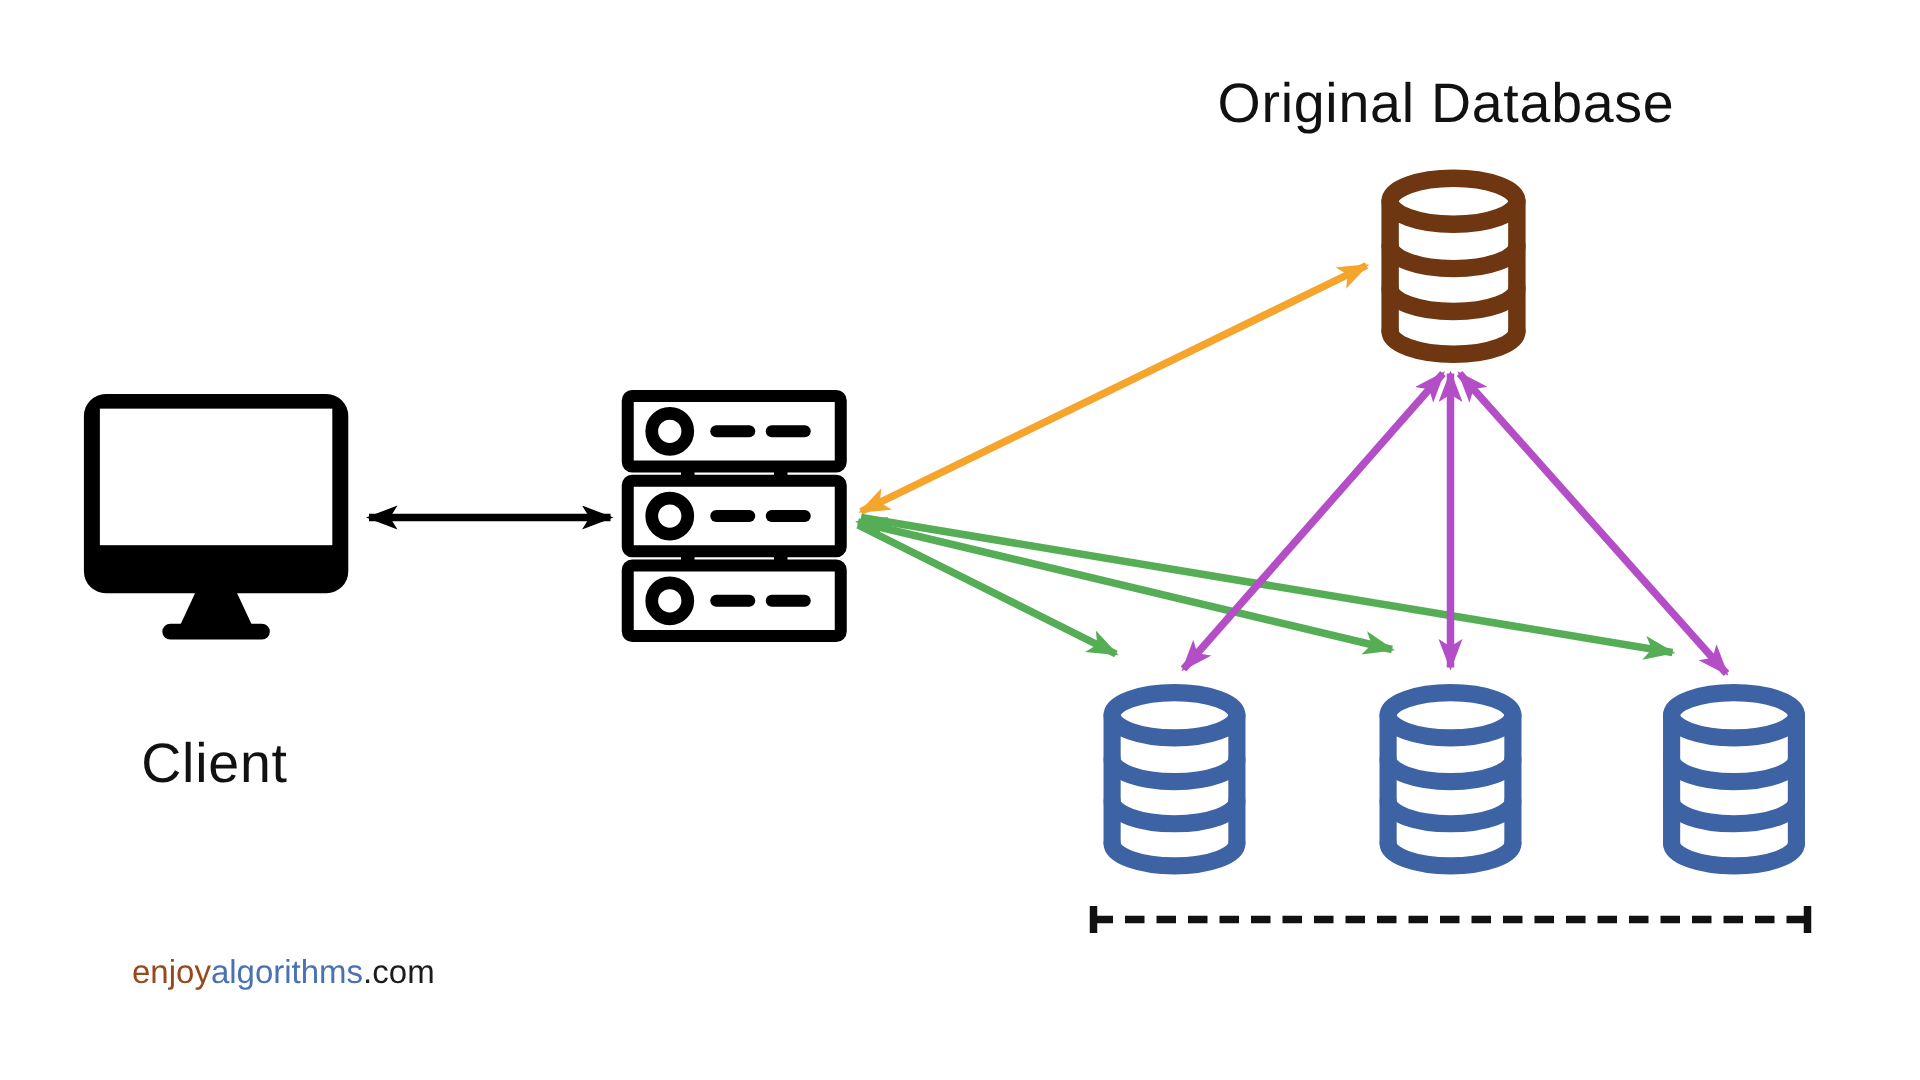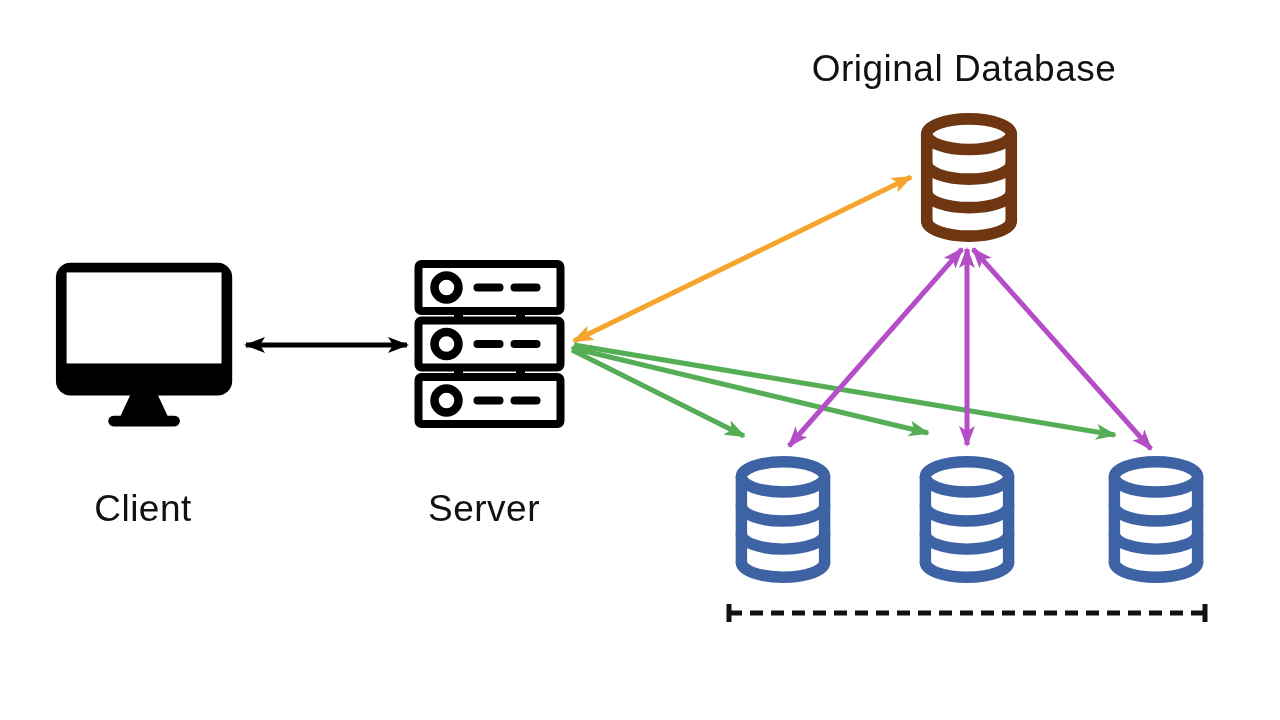--- a/index.html
+++ b/index.html
@@ -134,17 +134,19 @@
     <use href="#db-icon"></use>
   </svg>
   <svg class="abs icon-db-replica" style="left:1104px;top:455px" width="104" height="129" viewBox="0 0 100 124">
     <use href="#db-icon"></use>
   </svg>
 
   <div class="label" style="left:964px;top:48px">Original Database</div>
 
   <div class="label" style="left:143px;top:488px">Client</div>
 
-  <div class="label" style="left:484px;top:488px">Server</div>
 
 
+  <div class="watermark">
+    <span class="wm-enjoy">enjoy</span><span class="wm-algo">algorithms</span><span class="wm-com">.com</span>
+  </div>
 
 </div>
 
 </body></html>

